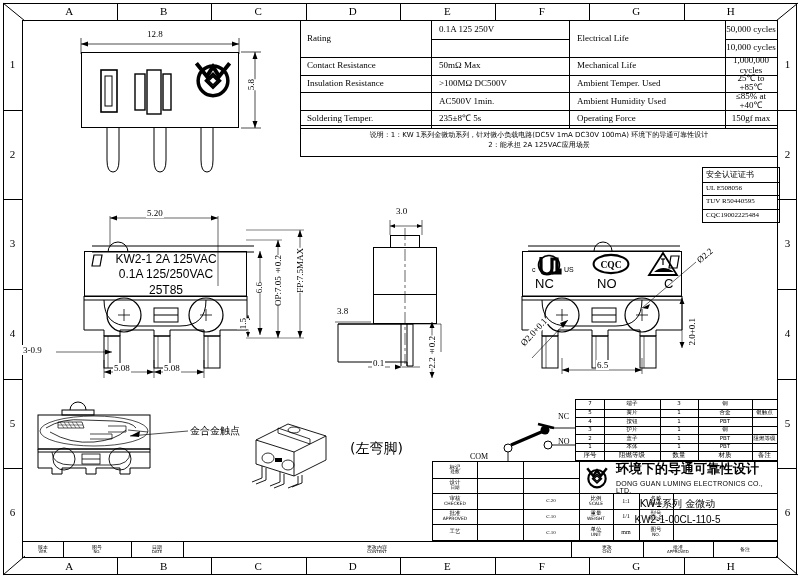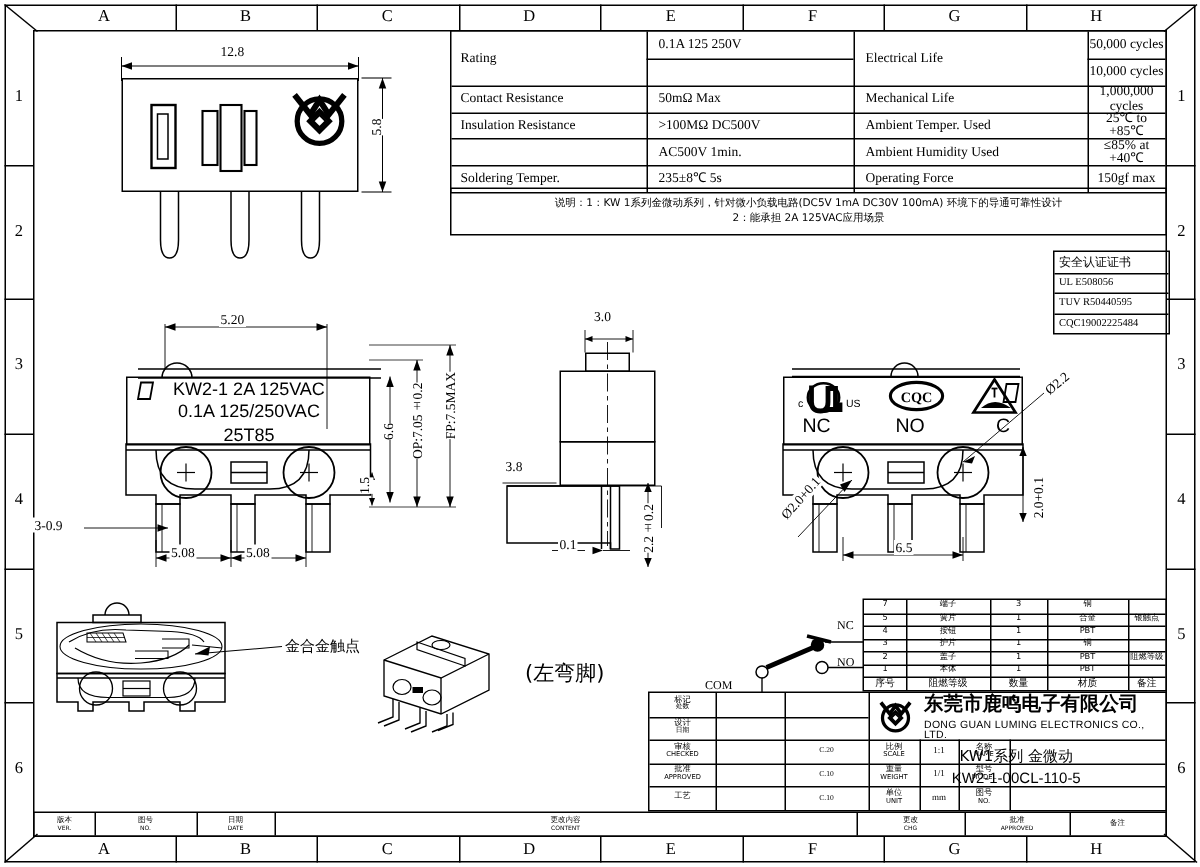--- a/index.html
+++ b/index.html
@@ -593,21 +593,21 @@
   </div>
 
   <div class="abs" style="left:578px;top:462px;width:199px;height:30px;display:flex;align-items:center;">
     <svg style="margin-left:4px;" width="30" height="26" viewBox="0 0 48 48">
       <circle cx="24" cy="27" r="16" fill="none" stroke="#000" stroke-width="4"></circle>
       <path d="M 6 8 L 17 22 L 24 12 L 31 22 L 42 8" fill="none" stroke="#000" stroke-width="4.5"></path>
       <path d="M 16 27 L 24 19 L 32 27 L 24 35 Z" fill="none" stroke="#000" stroke-width="3"></path>
       <path d="M 19 27 L 24 22 L 29 27 L 24 32 Z" fill="none" stroke="#000" stroke-width="2"></path>
     </svg>
     <div style="margin-left:4px;">
-      <div class="cn f13" style="font-weight:bold;">东莞市鹿鸣电子有限公司</div>
+      <div class="cn f13" style="font-weight:bold;">环境下的导通可靠性设计</div>
       <div class="sans f7" style="margin-top:2px;letter-spacing:0.2px;">DONG GUAN LUMING ELECTRONICS CO., LTD.</div>
     </div>
   </div>
   <div class="abs cn f10" style="left:578px;top:497px;width:199px;text-align:center;">KW1系列 金微动</div>
   <div class="abs sans f10" style="left:578px;top:514px;width:199px;text-align:center;">KW2-1-00CL-110-5</div>
 
   <div class="bdr" style="left:22px;top:541px;width:756px;height:17px;">
     <div id="rev-cells" style="position:relative;width:100%;height:100%;">
         <div class="ctr cn" style="left: 0px; top: 0px; width: 40px; height: 15px; flex-direction: column; font-size: 5px;">
           <div>版本</div>

